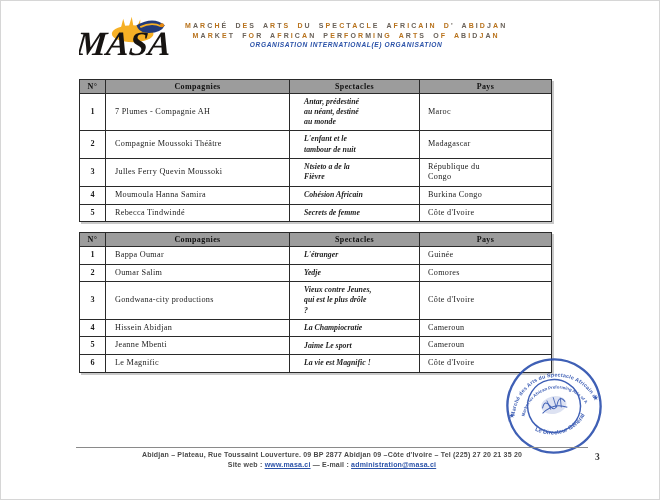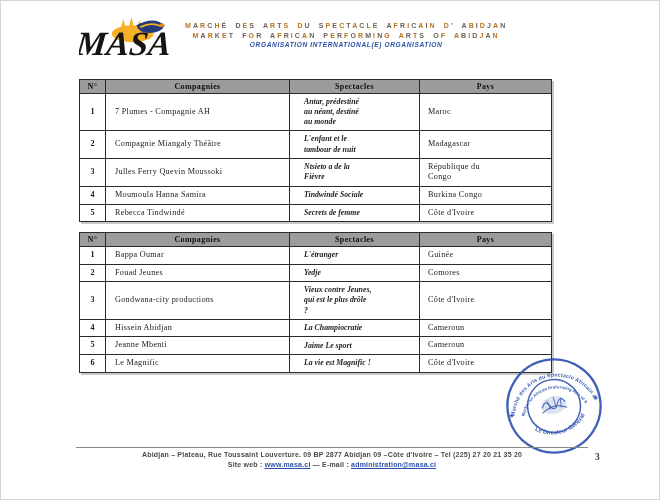--- a/index.html
+++ b/index.html
@@ -106,37 +106,37 @@
           <tr>
             <td class="col-num">1</td>
             <td class="col-compagnie">7 Plumes - Compagnie AH</td>
             <td class="col-spectacle">Antar, prédestiné
 au néant, destiné
 au monde</td>
             <td class="col-pays">Maroc</td>
           </tr>
           <tr>
             <td class="col-num">2</td>
-            <td class="col-compagnie">Compagnie Miangaly Théâtre</td>
+            <td class="col-compagnie">Compagnie Moussoki Théâtre</td>
             <td class="col-spectacle">L'enfant et le
 tambour de nuit</td>
             <td class="col-pays">Madagascar</td>
           </tr>
           <tr>
             <td class="col-num">3</td>
             <td class="col-compagnie">Julles Ferry Quevin Moussoki</td>
             <td class="col-spectacle">Ntsieto a de la
 Fièvre</td>
             <td class="col-pays">République du
 Congo</td>
           </tr>
           <tr>
             <td class="col-num">4</td>
             <td class="col-compagnie">Moumoula Hanna Samira</td>
-            <td class="col-spectacle">Tindwindé Sociale</td>
+            <td class="col-spectacle">Cohésion Africain</td>
             <td class="col-pays">Burkina Congo</td>
           </tr>
           <tr>
             <td class="col-num">5</td>
             <td class="col-compagnie">Rebecca Tindwindé</td>
             <td class="col-spectacle">Secrets de femme</td>
             <td class="col-pays">Côte d'Ivoire</td>
           </tr>
         </tbody>
     </table>
@@ -154,21 +154,21 @@
       </thead>
       <tbody>
           <tr>
             <td class="col-num">1</td>
             <td class="col-compagnie">Bappa Oumar</td>
             <td class="col-spectacle">L'étranger</td>
             <td class="col-pays">Guinée</td>
           </tr>
           <tr>
             <td class="col-num">2</td>
-            <td class="col-compagnie">Fouad Jeunes</td>
+            <td class="col-compagnie">Oumar Salim</td>
             <td class="col-spectacle">Yedje</td>
             <td class="col-pays">Comores</td>
           </tr>
           <tr>
             <td class="col-num">3</td>
             <td class="col-compagnie">Gondwana-city productions</td>
             <td class="col-spectacle">Vieux contre Jeunes,
 qui est le plus drôle
 ?</td>
             <td class="col-pays">Côte d'Ivoire</td>

